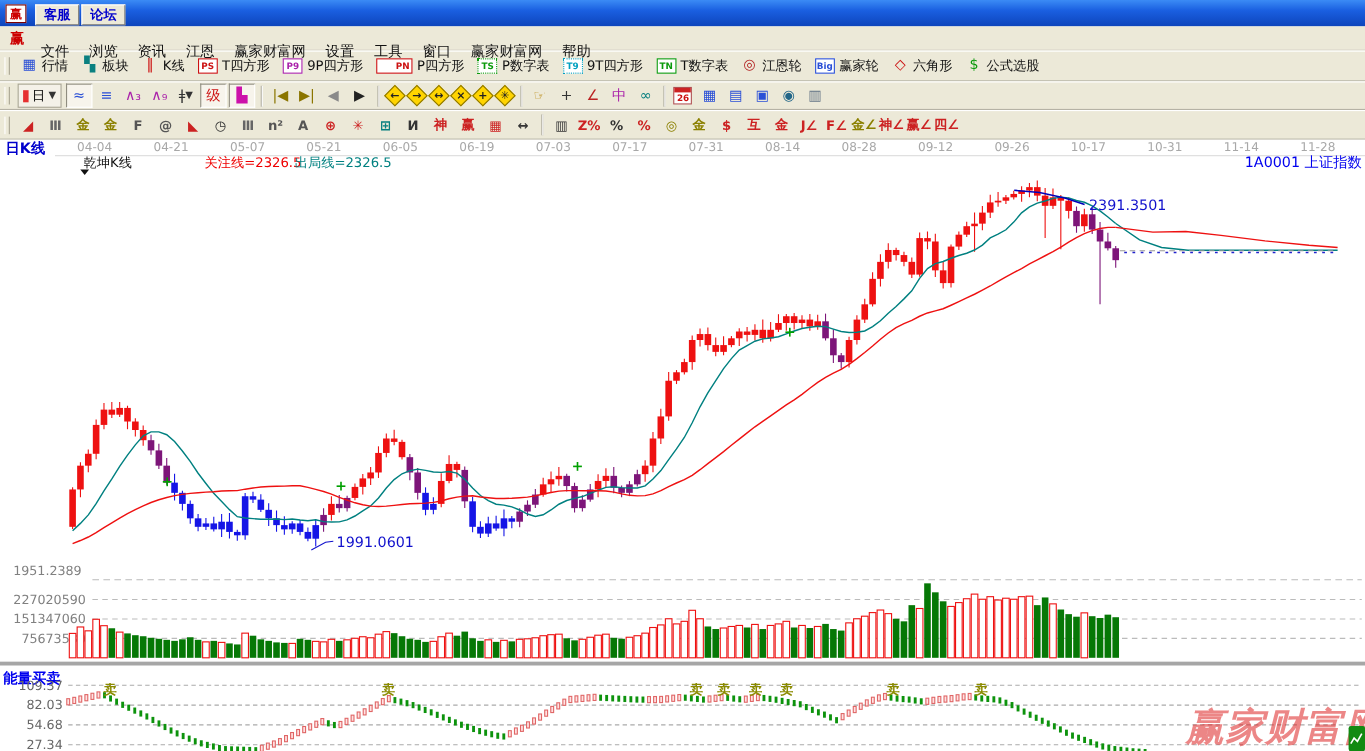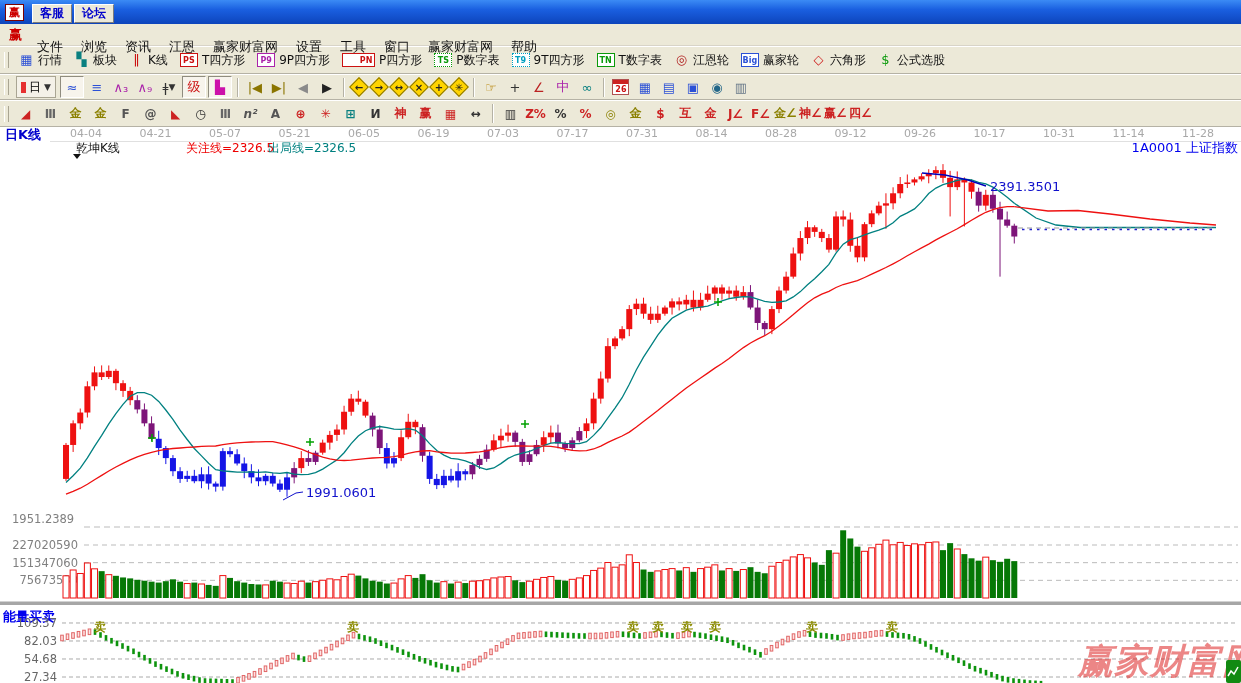--- a/index.html
+++ b/index.html
@@ -203,21 +203,21 @@
     <span id="toolbar-draw-items" style="display:flex;align-items:center;">
         <span class="i4" style="color: rgb(204, 34, 34);">◢</span>
         <span class="i4" style="color: rgb(102, 102, 102);">Ⅲ</span>
         <span class="i4" style="color: rgb(139, 128, 0);">金</span>
         <span class="i4" style="color: rgb(139, 128, 0);">金</span>
         <span class="i4" style="color: rgb(85, 85, 85);">F</span>
         <span class="i4" style="color: rgb(85, 85, 85);">@</span>
         <span class="i4" style="color: rgb(204, 34, 34);">◣</span>
         <span class="i4" style="color: rgb(51, 51, 51);">◷</span>
         <span class="i4" style="color: rgb(102, 102, 102);">Ⅲ</span>
-        <span class="i4" style="color: rgb(85, 85, 85); font-style: italic;">n²</span>
+        <span class="i4" style="color: rgb(85, 85, 85);">n²</span>
         <span class="i4" style="color: rgb(85, 85, 85);">A</span>
         <span class="i4" style="color: rgb(204, 34, 34);">⊕</span>
         <span class="i4" style="color: rgb(204, 34, 34);">✳</span>
         <span class="i4" style="color: rgb(10, 128, 128);">⊞</span>
         <span class="i4" style="color: rgb(51, 51, 51);">И</span>
         <span class="i4" style="color: rgb(204, 34, 34);">神</span>
         <span class="i4" style="color: rgb(204, 34, 34);">赢</span>
         <span class="i4" style="color: rgb(204, 34, 34);">▦</span>
         <span class="i4" style="color: rgb(51, 51, 51);">↔</span>
         <span class="sep"></span>

